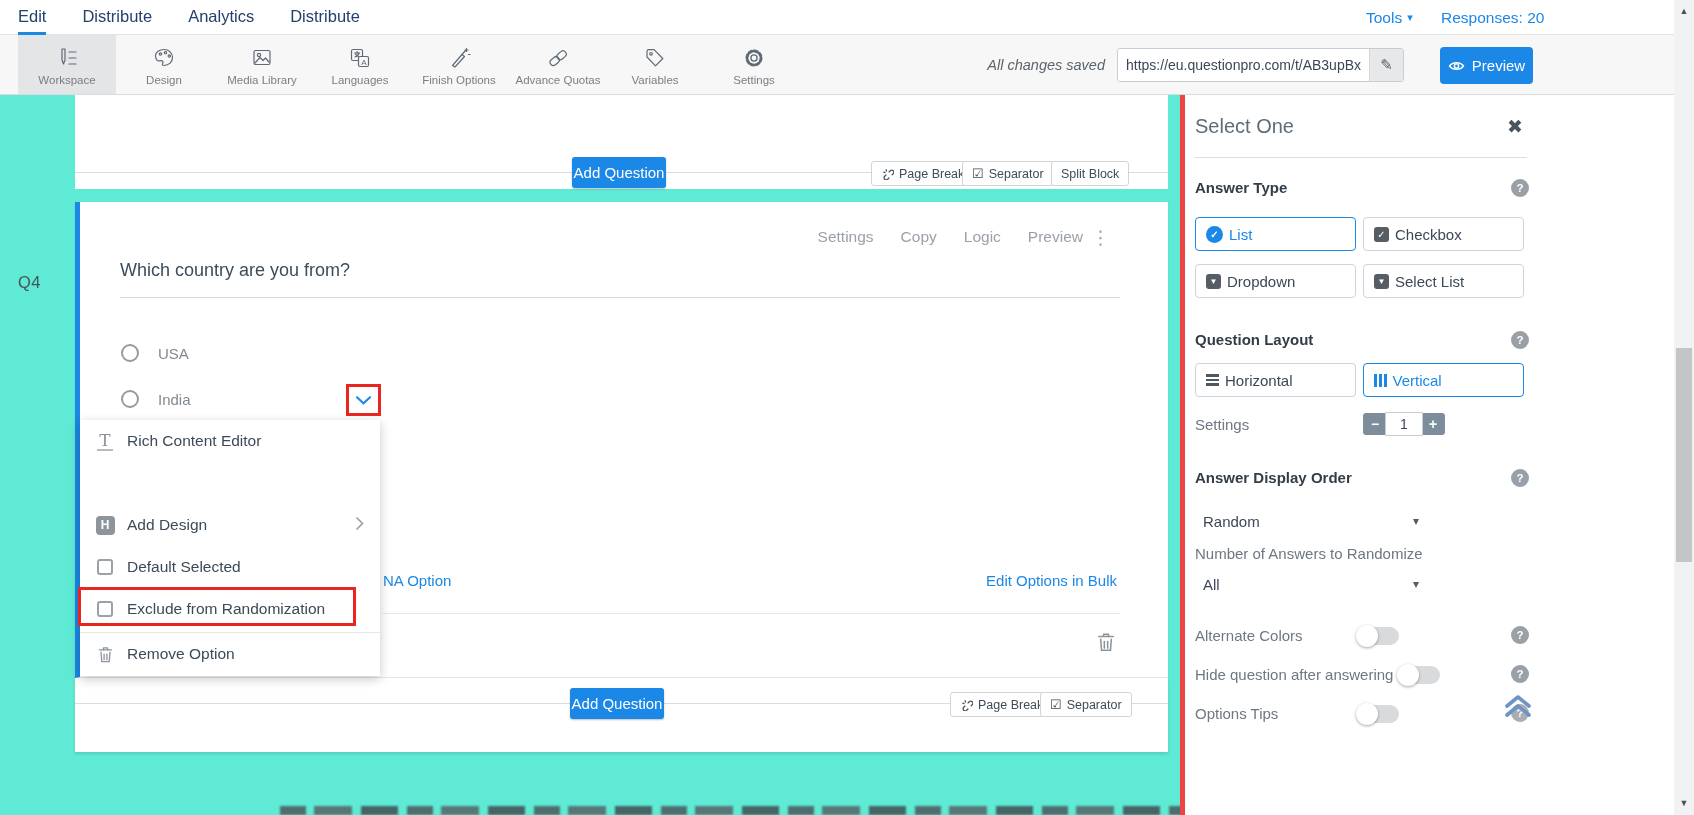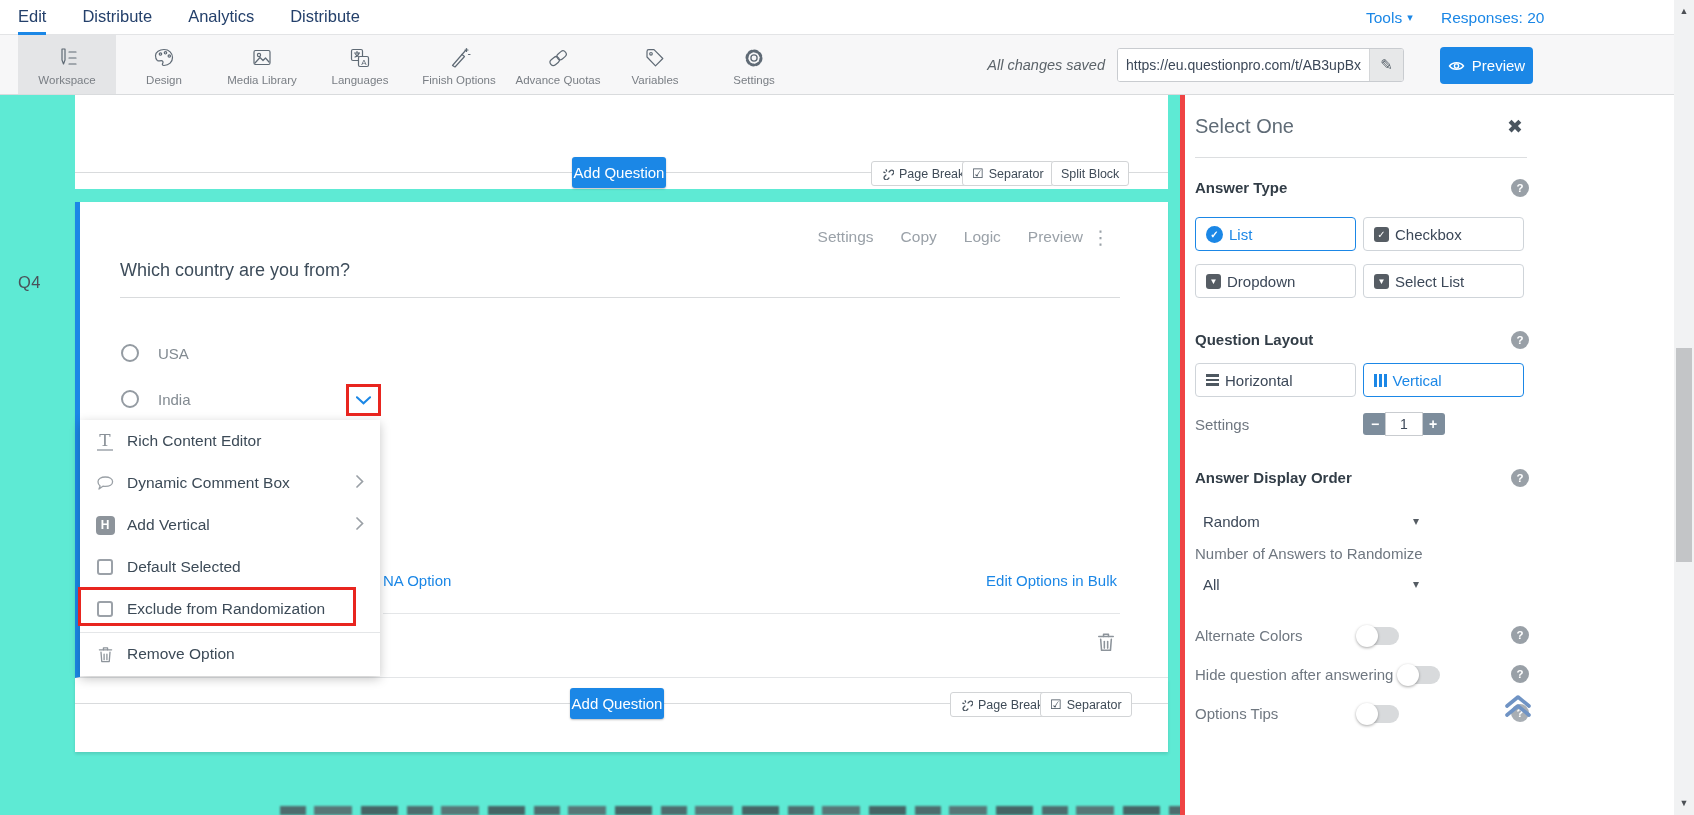--- a/index.html
+++ b/index.html
@@ -298,38 +298,25 @@
     </div>
   </div>
 
   <div class="menu">
     <div class="menu-row" style="top:0;">
       <span class="menu-icon">
           <span class="t-serif">T</span>
         </span>
       <span class="menu-label">Rich Content Editor</span>
     </div>
-    <div class="menu-row" style="top:42px;">
-      <span class="menu-icon">
-        <svg width="19" height="16" viewBox="0 0 19 16" style="stroke:#9aa0a6;fill:none;stroke-width:1.3;stroke-linejoin:round;">
-            <path d="M2 6.7C2 3.7 5.2 2 9.3 2s7.3 1.9 7.3 4.7-3.2 4.7-7.3 4.7c-.8 0-1.7-.1-2.4-.2L3 14l1.1-3C2.8 10 2 8.5 2 6.7z"></path>
-          </svg>
-      </span>
-      <span class="menu-label">Dynamic Comment Box</span>
-      <span class="menu-chevR">
-        <svg width="8" height="13" viewBox="0 0 8 13" style="stroke:#9aa0a6;fill:none;stroke-width:1.7;stroke-linecap:round;">
-            <polyline points="1,1 6.5,6.5 1,12"></polyline>
-          </svg>
-      </span>
-    </div>
     <div class="menu-row" style="top:84px;">
       <span class="menu-icon">
           <span class="hbadge">H</span>
         </span>
-      <span class="menu-label">Add Vertical</span>
+      <span class="menu-label">Add Design</span>
       <span class="menu-chevR">
         <svg width="8" height="13" viewBox="0 0 8 13" style="stroke:#9aa0a6;fill:none;stroke-width:1.7;stroke-linecap:round;">
             <polyline points="1,1 6.5,6.5 1,12"></polyline>
           </svg>
       </span>
     </div>
     <div class="menu-row" style="top:126px;">
       <span class="menu-icon">
           <span class="cbox"></span>
         </span>

